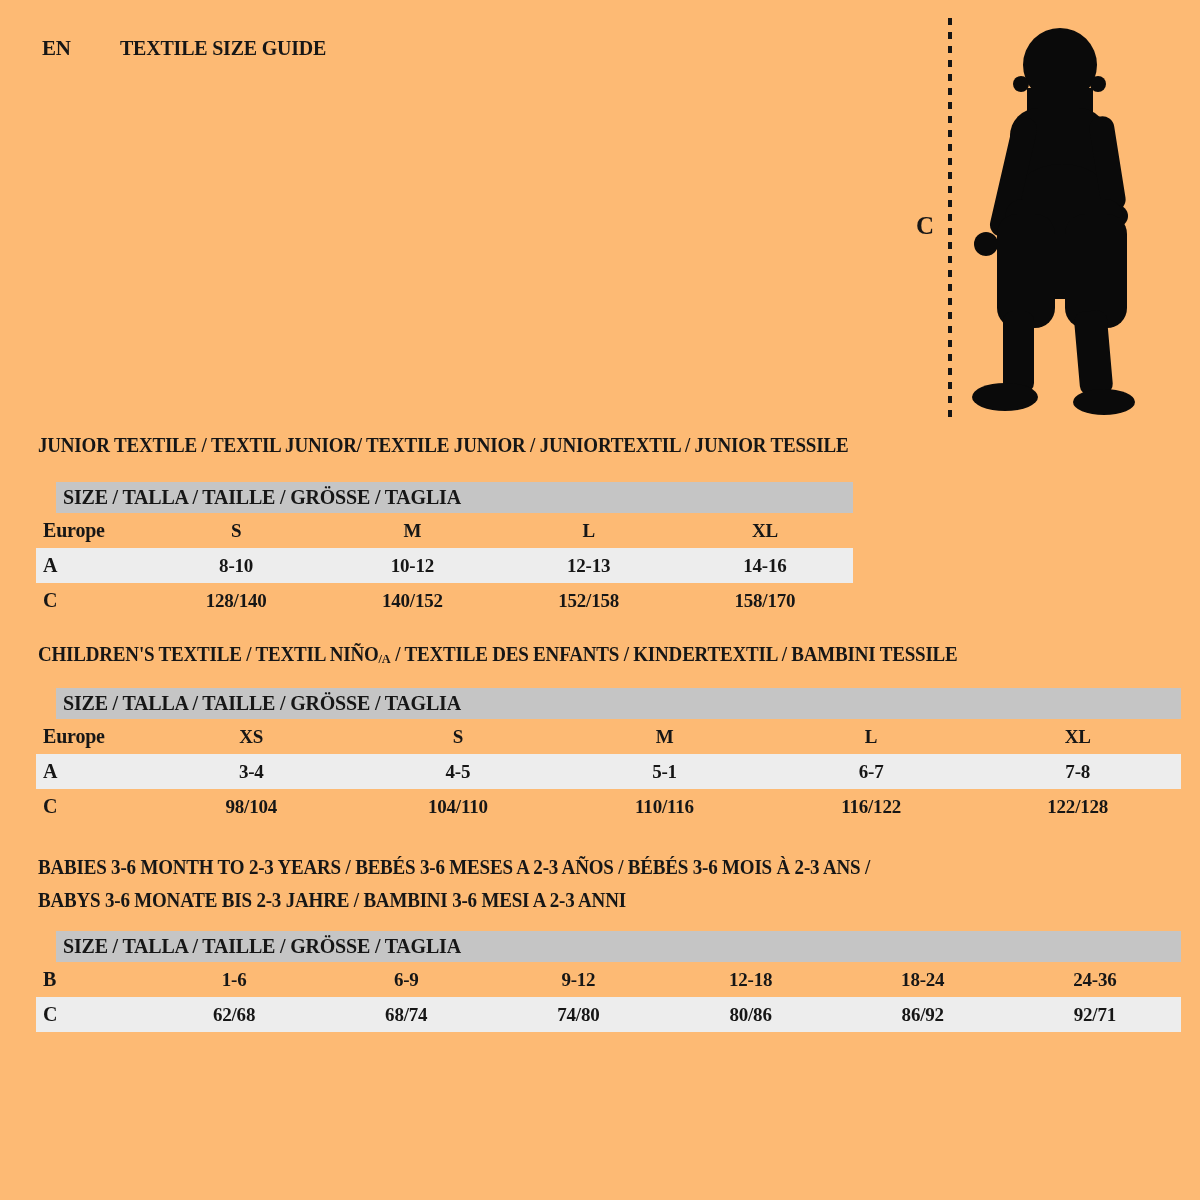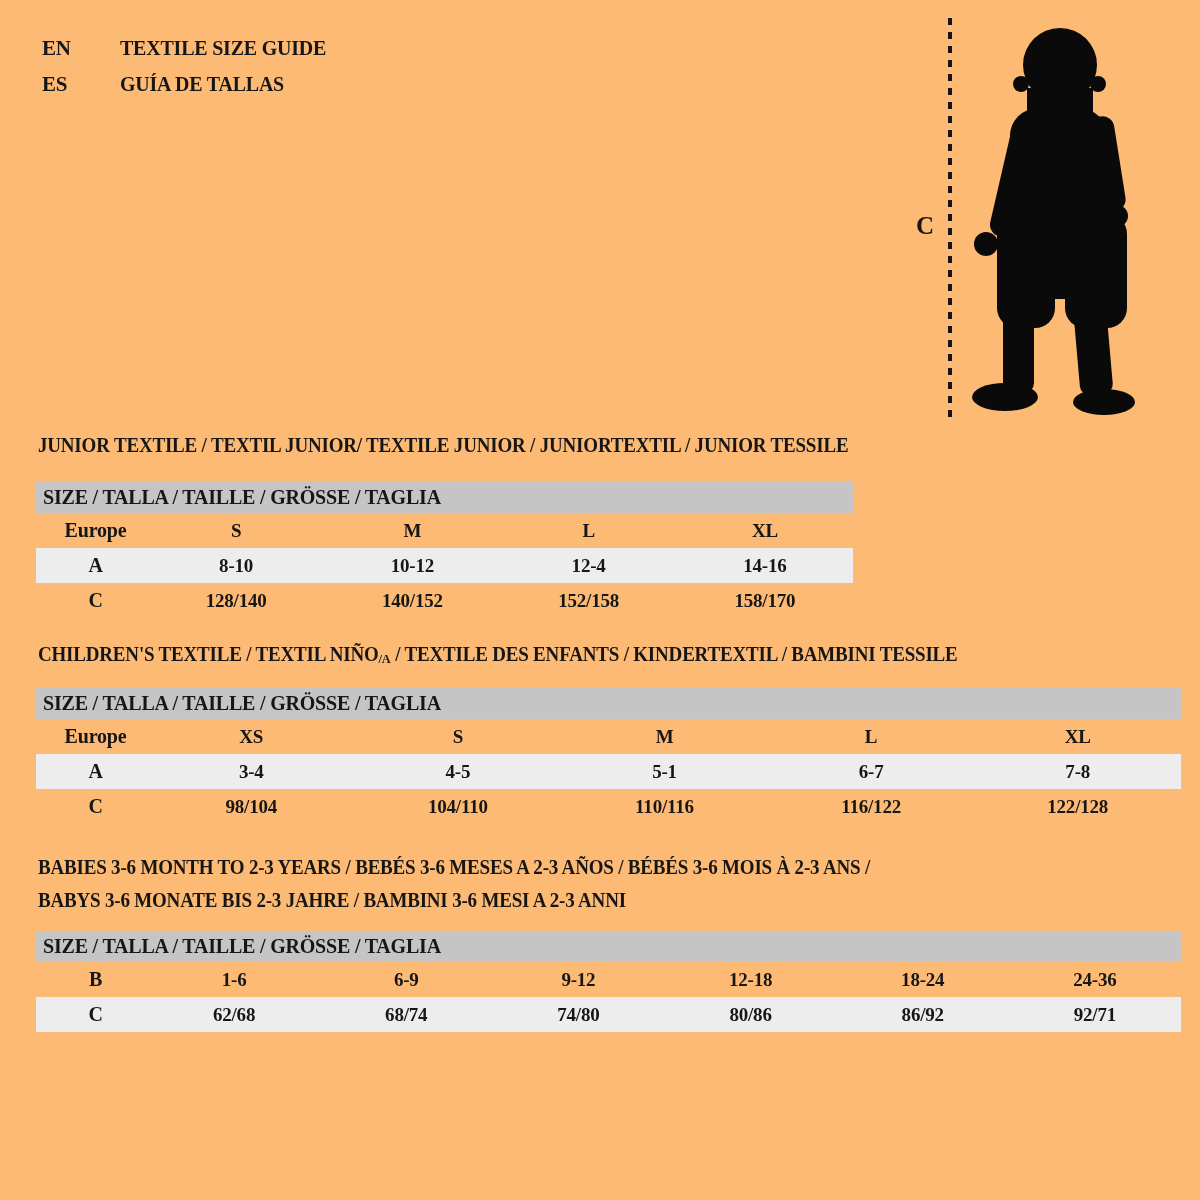--- a/index.html
+++ b/index.html
@@ -24,51 +24,47 @@
   
   .sec-title {
     position:absolute; left:38px; font-size:20px; font-weight:700; white-space:nowrap;
     transform:scaleX(.95); transform-origin:0 0;
   }
   .title-sub { font-size:13px; vertical-align:-2px; }
   
   .table { position:absolute; left:36px; }
   .thead {
     height:31px; background:#c5c5c5; display:flex; align-items:center;
-    padding-left:7px; font-size:20px; font-weight:700;
+    padding-left:7px; font-size:20px; font-weight:700;margin-left:20px;
   }
   .row { display:grid; height:35px; align-items:center; }
   .j-row { grid-template-columns:112px repeat(4,1fr); }
   .c-row { grid-template-columns:112px repeat(5,1fr); }
   .b-row { grid-template-columns:112px repeat(6,1fr); }
   .stripe { background:#ededed; }
   .cell { text-align:center; font-size:19px; font-weight:700; }
-  .row-label { text-align:center; padding-left:7px; font-size:20px; font-weight:700; }
+  .row-label { text-align:left; padding-left:7px; font-size:20px; font-weight:700; }
   .w-junior { width:817px; }
   .w-wide { width:1145px; }
   
   .legend { position:absolute; left:38px; top:1070px; }
   .legend-line {
     font-size:19px; font-weight:700; height:35px; white-space:nowrap;
     transform:scaleX(.95); transform-origin:0 0;
   }
 </style>
 </head>
 <body>
 
 <div class="canvas">
 
   <section class="langs">
     <div class="lang-row">
       <span class="lang-code">EN</span>
       <span class="lang-label">TEXTILE SIZE GUIDE</span>
-    </div>
-    <div class="lang-row">
-      <span class="lang-code">ES</span>
-      <span class="lang-label">GUÍA DE TALLAS</span>
     </div>
   </section>
 
   <span class="c-label">C</span>
   <div class="dotted-line"></div>
   <svg class="baby-svg" viewBox="0 0 175 405" xmlns="http://www.w3.org/2000/svg">
     <g fill="#0a0a0a">
       <circle cx="95" cy="49" r="37"></circle>
       <circle cx="56" cy="68" r="8"></circle>
       <circle cx="133" cy="68" r="8"></circle>
@@ -96,21 +92,21 @@
       <span class="row-label">Europe</span>
       <span class="cell">S</span>
       <span class="cell">M</span>
       <span class="cell">L</span>
       <span class="cell">XL</span>
     </div>
     <div class="row j-row stripe">
       <span class="row-label">A</span>
       <span class="cell">8-10</span>
       <span class="cell">10-12</span>
-      <span class="cell">12-4</span>
+      <span class="cell">12-13</span>
       <span class="cell">14-16</span>
     </div>
     <div class="row j-row">
       <span class="row-label">C</span>
       <span class="cell">128/140</span>
       <span class="cell">140/152</span>
       <span class="cell">152/158</span>
       <span class="cell">158/170</span>
     </div>
   </div>

